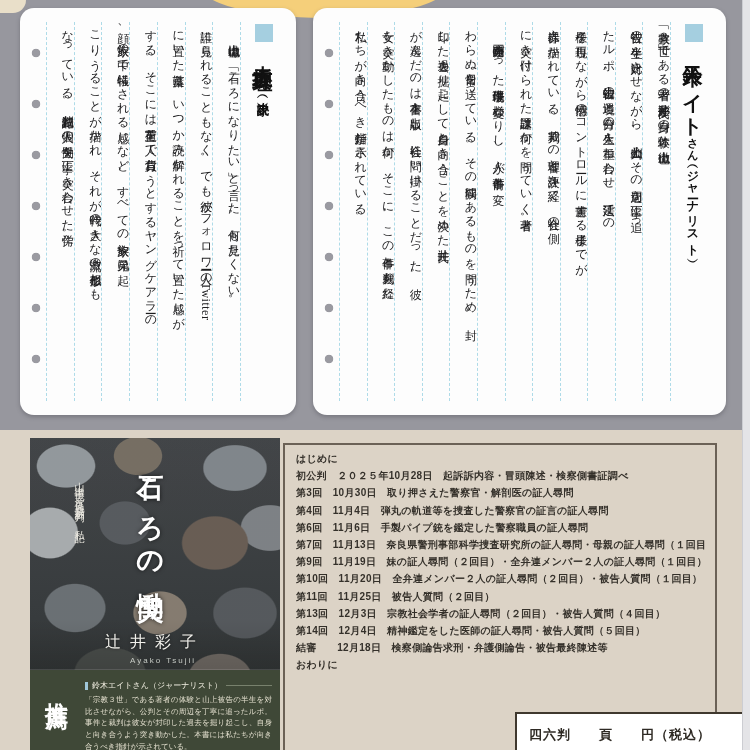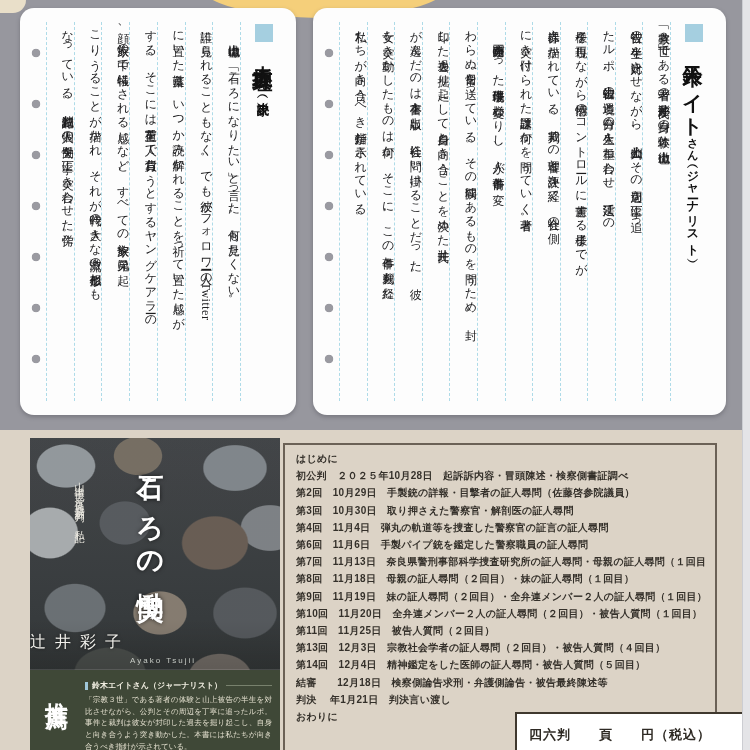--- a/index.html
+++ b/index.html
@@ -57,33 +57,33 @@
       radial-gradient(ellipse 50px 38px at 190px 240px,#76706a 0 62%, transparent 65%),
       linear-gradient(180deg,#46494c 0%, #3a3e40 55%, #2e322f 100%);
   }
   .cover-shade { position:absolute; inset:0; background:linear-gradient(180deg, rgba(0,0,0,.05) 55%, rgba(0,0,0,.45) 100%); }
   .vtext { writing-mode:vertical-rl; text-orientation:mixed; }
   .cover-subtitle { position:absolute; left:42px; top:36px; height:200px; color:#e9e7df;
                     font-family:"Liberation Serif", serif; font-size:10px; letter-spacing:3px; }
   .cover-title { position:absolute; left:102px; top:16px; height:210px; color:#ffffff;
                  font-family:"Liberation Serif", serif; font-size:27px; font-weight:bold; letter-spacing:6px;
                  text-shadow:0 0 4px rgba(0,0,0,.6); }
-  .cover-author { position:absolute; left:0; right:0; top:194px; color:#f2f1ec;
+  .cover-author { position:absolute; left:0; right:0; top:194px; text-align:center; color:#f2f1ec;
                   font-family:"Liberation Serif", serif; font-size:16px; letter-spacing:9px;
                   text-shadow:0 0 3px rgba(0,0,0,.6); }
   .cover-romaji { position:absolute; left:0; right:0; top:218px; text-align:center; color:#c6cac4;
                   font-size:8px; letter-spacing:2px;padding-left:16px; }
   .obi { position:absolute; left:0; right:0; top:232px; bottom:-40px; background:#3f4837;
          box-shadow:0 -1px 0 rgba(255,255,255,.12); }
   .obi-badge { position:absolute; left:11px; top:14px; color:#ffffff;
                font-family:"Liberation Serif", serif; font-size:23px; font-weight:bold; letter-spacing:4px; }
   .obi-body { position:absolute; left:55px; right:8px; top:6px; }
   .obi-head { display:flex; align-items:center; gap:4px; margin-top:4px; }
   .obi-head .bar { width:3px; height:8px; background:#9fc6d8; flex:none; }
-  .obi-head span.txt { color:#f2efe2; font-size:8px; font-weight:bold; letter-spacing:0; white-space:nowrap; }
+  .obi-head span.txt { color:#f2efe2; font-size:8px; font-weight:normal; letter-spacing:0; white-space:nowrap; }
   .obi-head .line { flex:1; height:1px; background:#78816d; }
   .obi-text { color:#e4e0cf; font-size:7.5px; line-height:1.55; text-align:justify; margin-top:3px; margin-bottom:4px; }
 
   .toc-box { position:absolute; left:283px; top:13px; width:434px; height:340px;
              border:2px solid #6b6156; padding:5px 8px 0 11px; overflow:hidden; }
   .toc-row { font-size:10px; font-weight:bold; color:#34302a; line-height:17.2px;
              letter-spacing:.3px; white-space:nowrap; overflow:hidden; }
 
   .price-box { position:absolute; left:515px; top:282px; width:229px; height:60px; background:#ffffff;
                border:2px solid #3f382e; z-index:3; padding:11px 12px; }
@@ -160,33 +160,30 @@
           </div>
           <div class="obi-text">「宗教３世」である著者の体験と山上被告の半生を対比させながら、公判とその周辺を丁寧に追ったルポ。事件と裁判は彼女が封印した過去を掘り起こし、自身と向き合うよう突き動かした。本書には私たちが向き合うべき指針が示されている。</div>
 
         </div>
       </div>
     </div>
 
     <div class="toc-box">
       <div class="toc-row">はじめに</div>
       <div class="toc-row">初公判　２０２５年10月28日　起訴訴内容・冒頭陳述・検察側書証調べ</div>
-      <div class="toc-row">第2回　10月29日　手製銃の詳報・目撃者の証人尋問（佐藤啓参院議員）</div>
       <div class="toc-row">第3回　10月30日　取り押さえた警察官・解剖医の証人尋問</div>
       <div class="toc-row">第4回　11月4日　弾丸の軌道等を捜査した警察官の証言の証人尋問</div>
       <div class="toc-row">第6回　11月6日　手製パイプ銃を鑑定した警察職員の証人尋問</div>
       <div class="toc-row">第7回　11月13日　奈良県警刑事部科学捜査研究所の証人尋問・母親の証人尋問（１回目）</div>
-      <div class="toc-row">第8回　11月18日　母親の証人尋問（２回目）・妹の証人尋問（１回目）</div>
       <div class="toc-row">第9回　11月19日　妹の証人尋問（２回目）・全弁連メンバー２人の証人尋問（１回目）</div>
       <div class="toc-row">第10回　11月20日　全弁連メンバー２人の証人尋問（２回目）・被告人質問（１回目）</div>
       <div class="toc-row">第11回　11月25日　被告人質問（２回目）</div>
       <div class="toc-row">第13回　12月3日　宗教社会学者の証人尋問（２回目）・被告人質問（４回目）</div>
       <div class="toc-row">第14回　12月4日　精神鑑定をした医師の証人尋問・被告人質問（５回目）</div>
       <div class="toc-row">結審　　12月18日　検察側論告求刑・弁護側論告・被告最終陳述等</div>
-      <div class="toc-row">判決　 年1月21日　判決言い渡し</div>
       <div class="toc-row">おわりに</div>
     </div>
 
     <div class="price-box">
       <span>四六判　　頁　　円（税込）</span>
     </div>
   </div>
 
   <div class="scrollbar"></div>
 </div>

